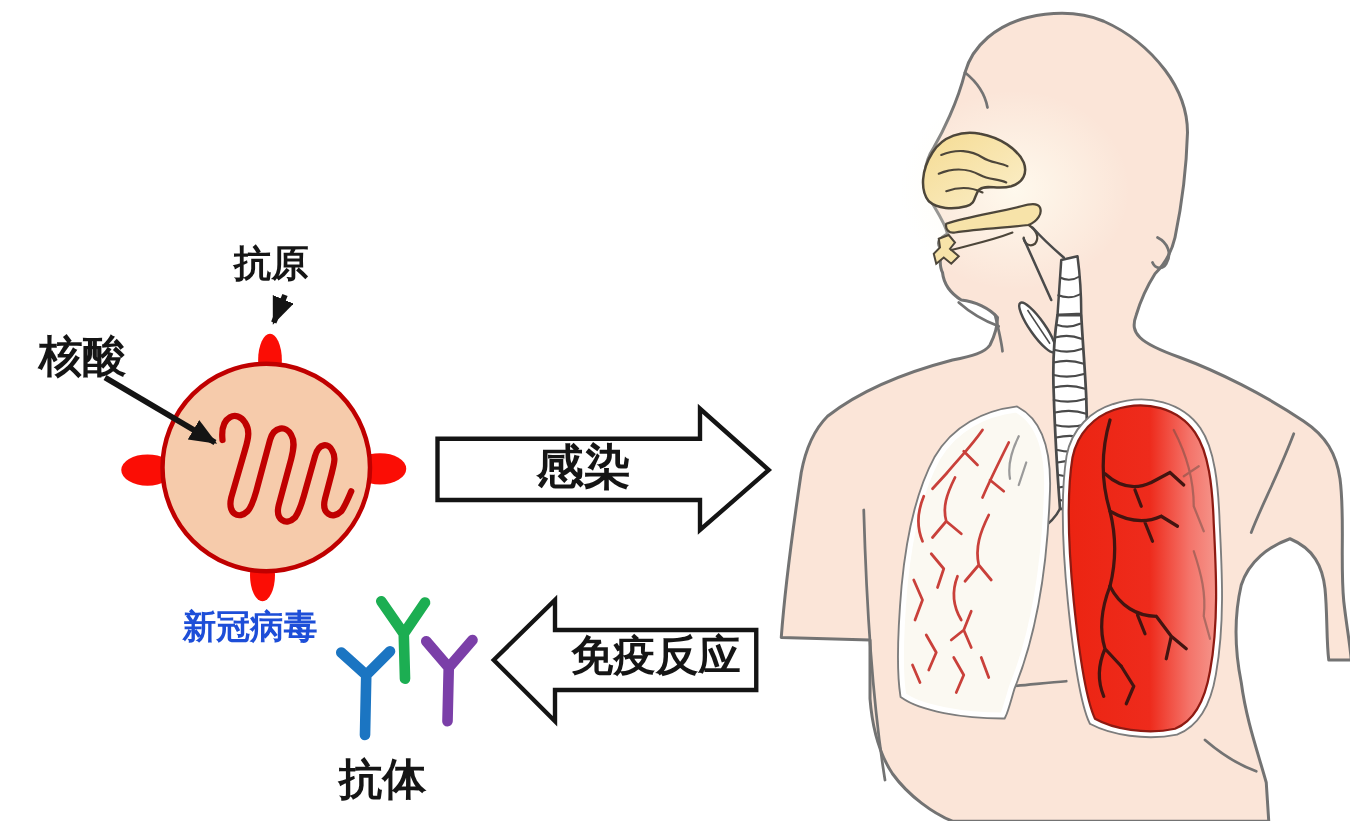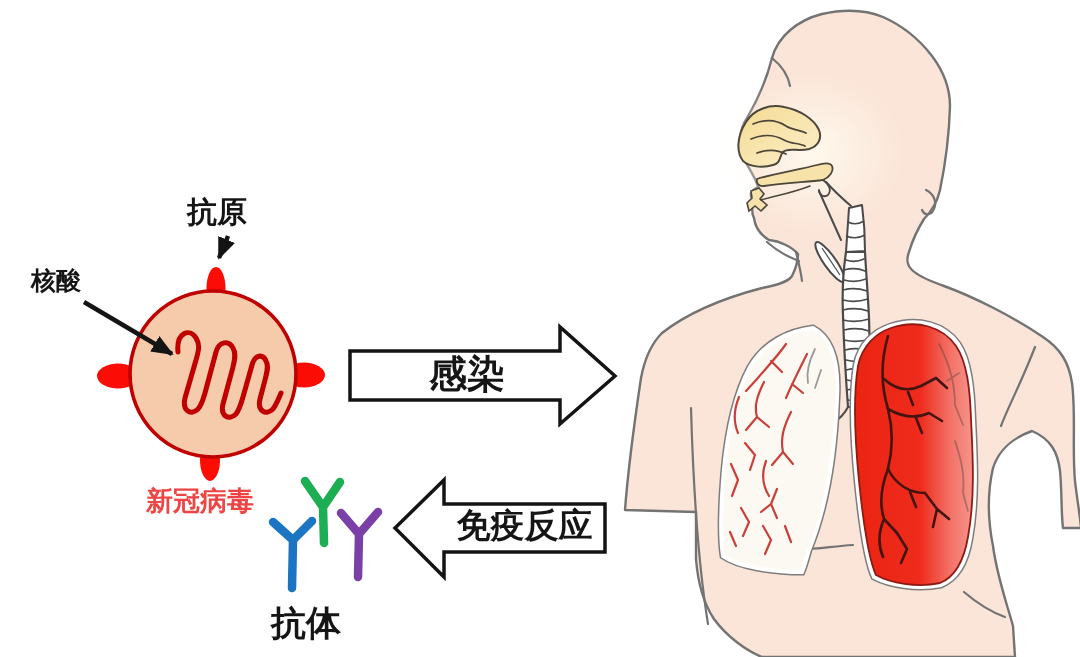--- a/index.html
+++ b/index.html
@@ -4,22 +4,22 @@
 <style>
   html,body{margin:0;padding:0;background:#ffffff;}
   .canvas{
     position:relative;width:1080px;height:657px;background:#ffffff;overflow:hidden;
     font-family:Liberation Serif, serif;
     margin-left:20px;
   }
   .scene{position:absolute;left:0;top:0;width:1080px;height:657px;}
   .lbl{position:absolute;line-height:1;white-space:nowrap;color:#151515;font-weight:700;}
   .lbl-antigen{left:167px;top:197px;font-size:30px;}
-  .lbl-nucleic{left:11px;top:268px;font-size:25px;}
-  .lbl-virusname{left:126px;top:488px;font-size:27px;color:#ef4444;}
+  .lbl-nucleic{left:11px;top:268px;font-size:35px;}
+  .lbl-virusname{left:126px;top:488px;font-size:27px;color:#1d4ed8;}
   .lbl-antibody{left:251px;top:606px;font-size:35px;}
   .lbl-infection{left:340px;top:355px;width:214px;text-align:center;font-size:38px;}
   .lbl-immune{left:424px;top:509px;width:161px;text-align:center;font-size:34px;letter-spacing:0px;}
 </style>
 </head>
 <body>
 
 <div class="canvas">
 
   <svg class="scene" viewBox="0 0 1080 657" aria-hidden="true">

